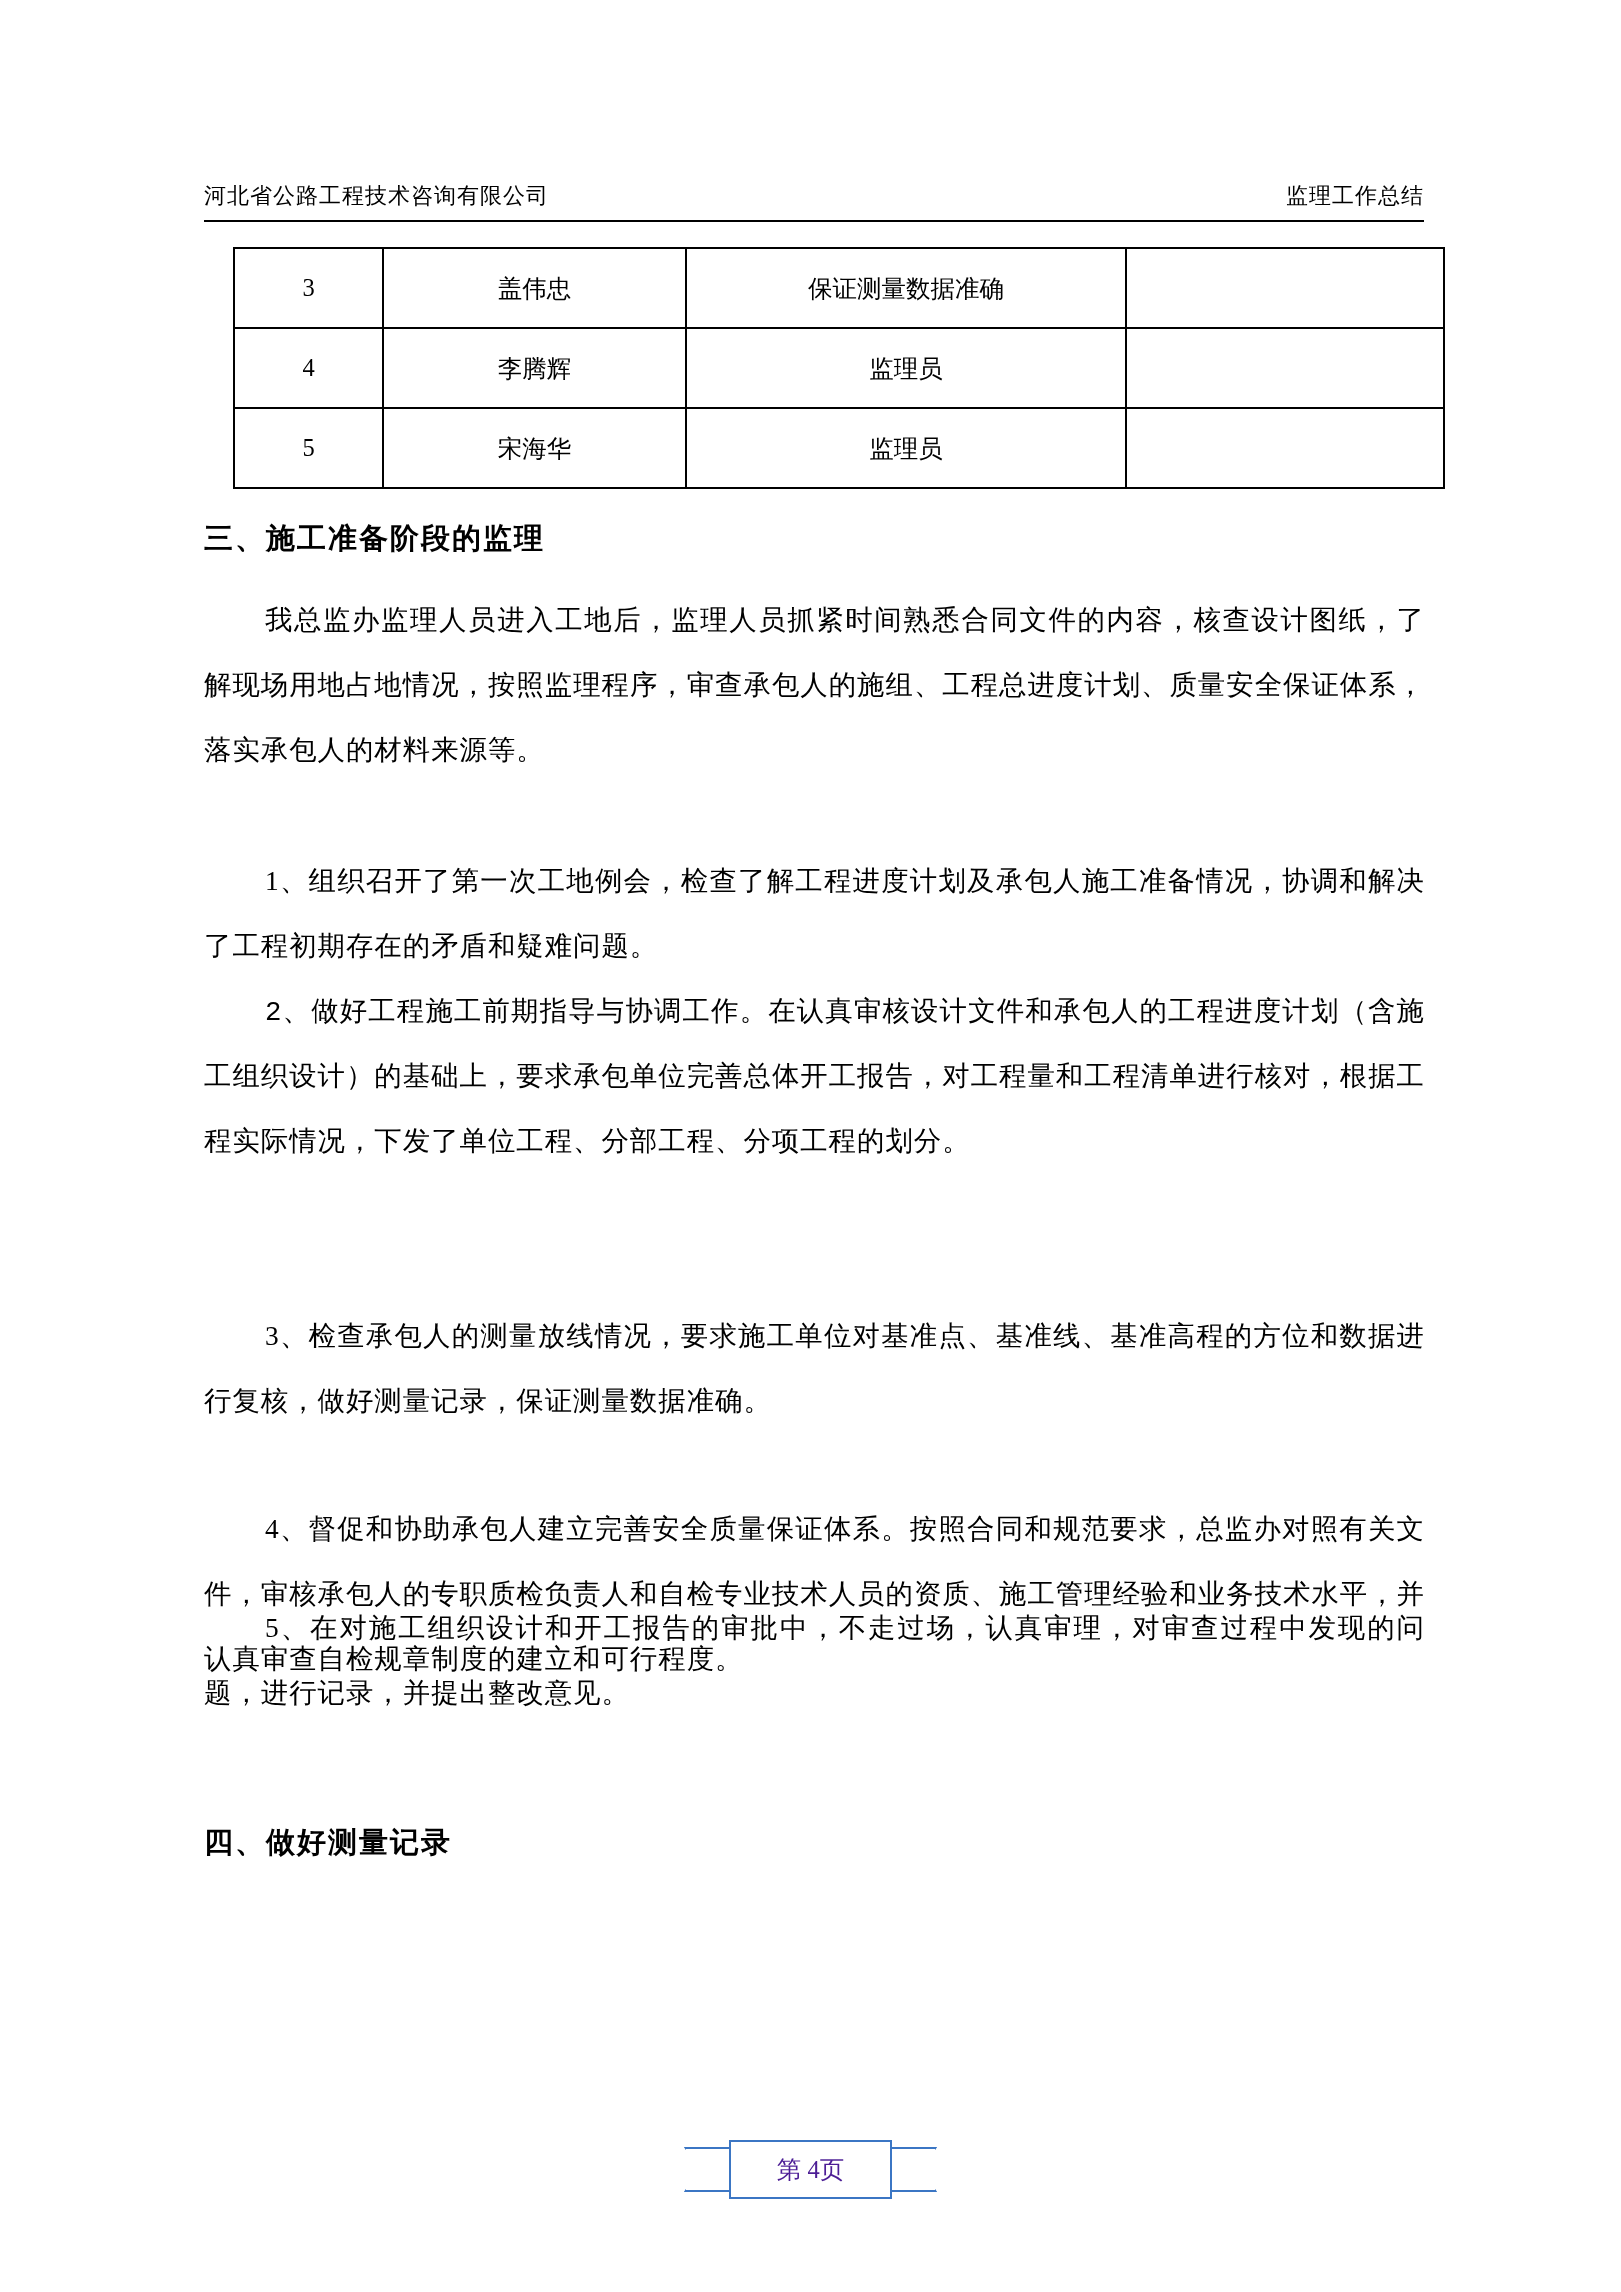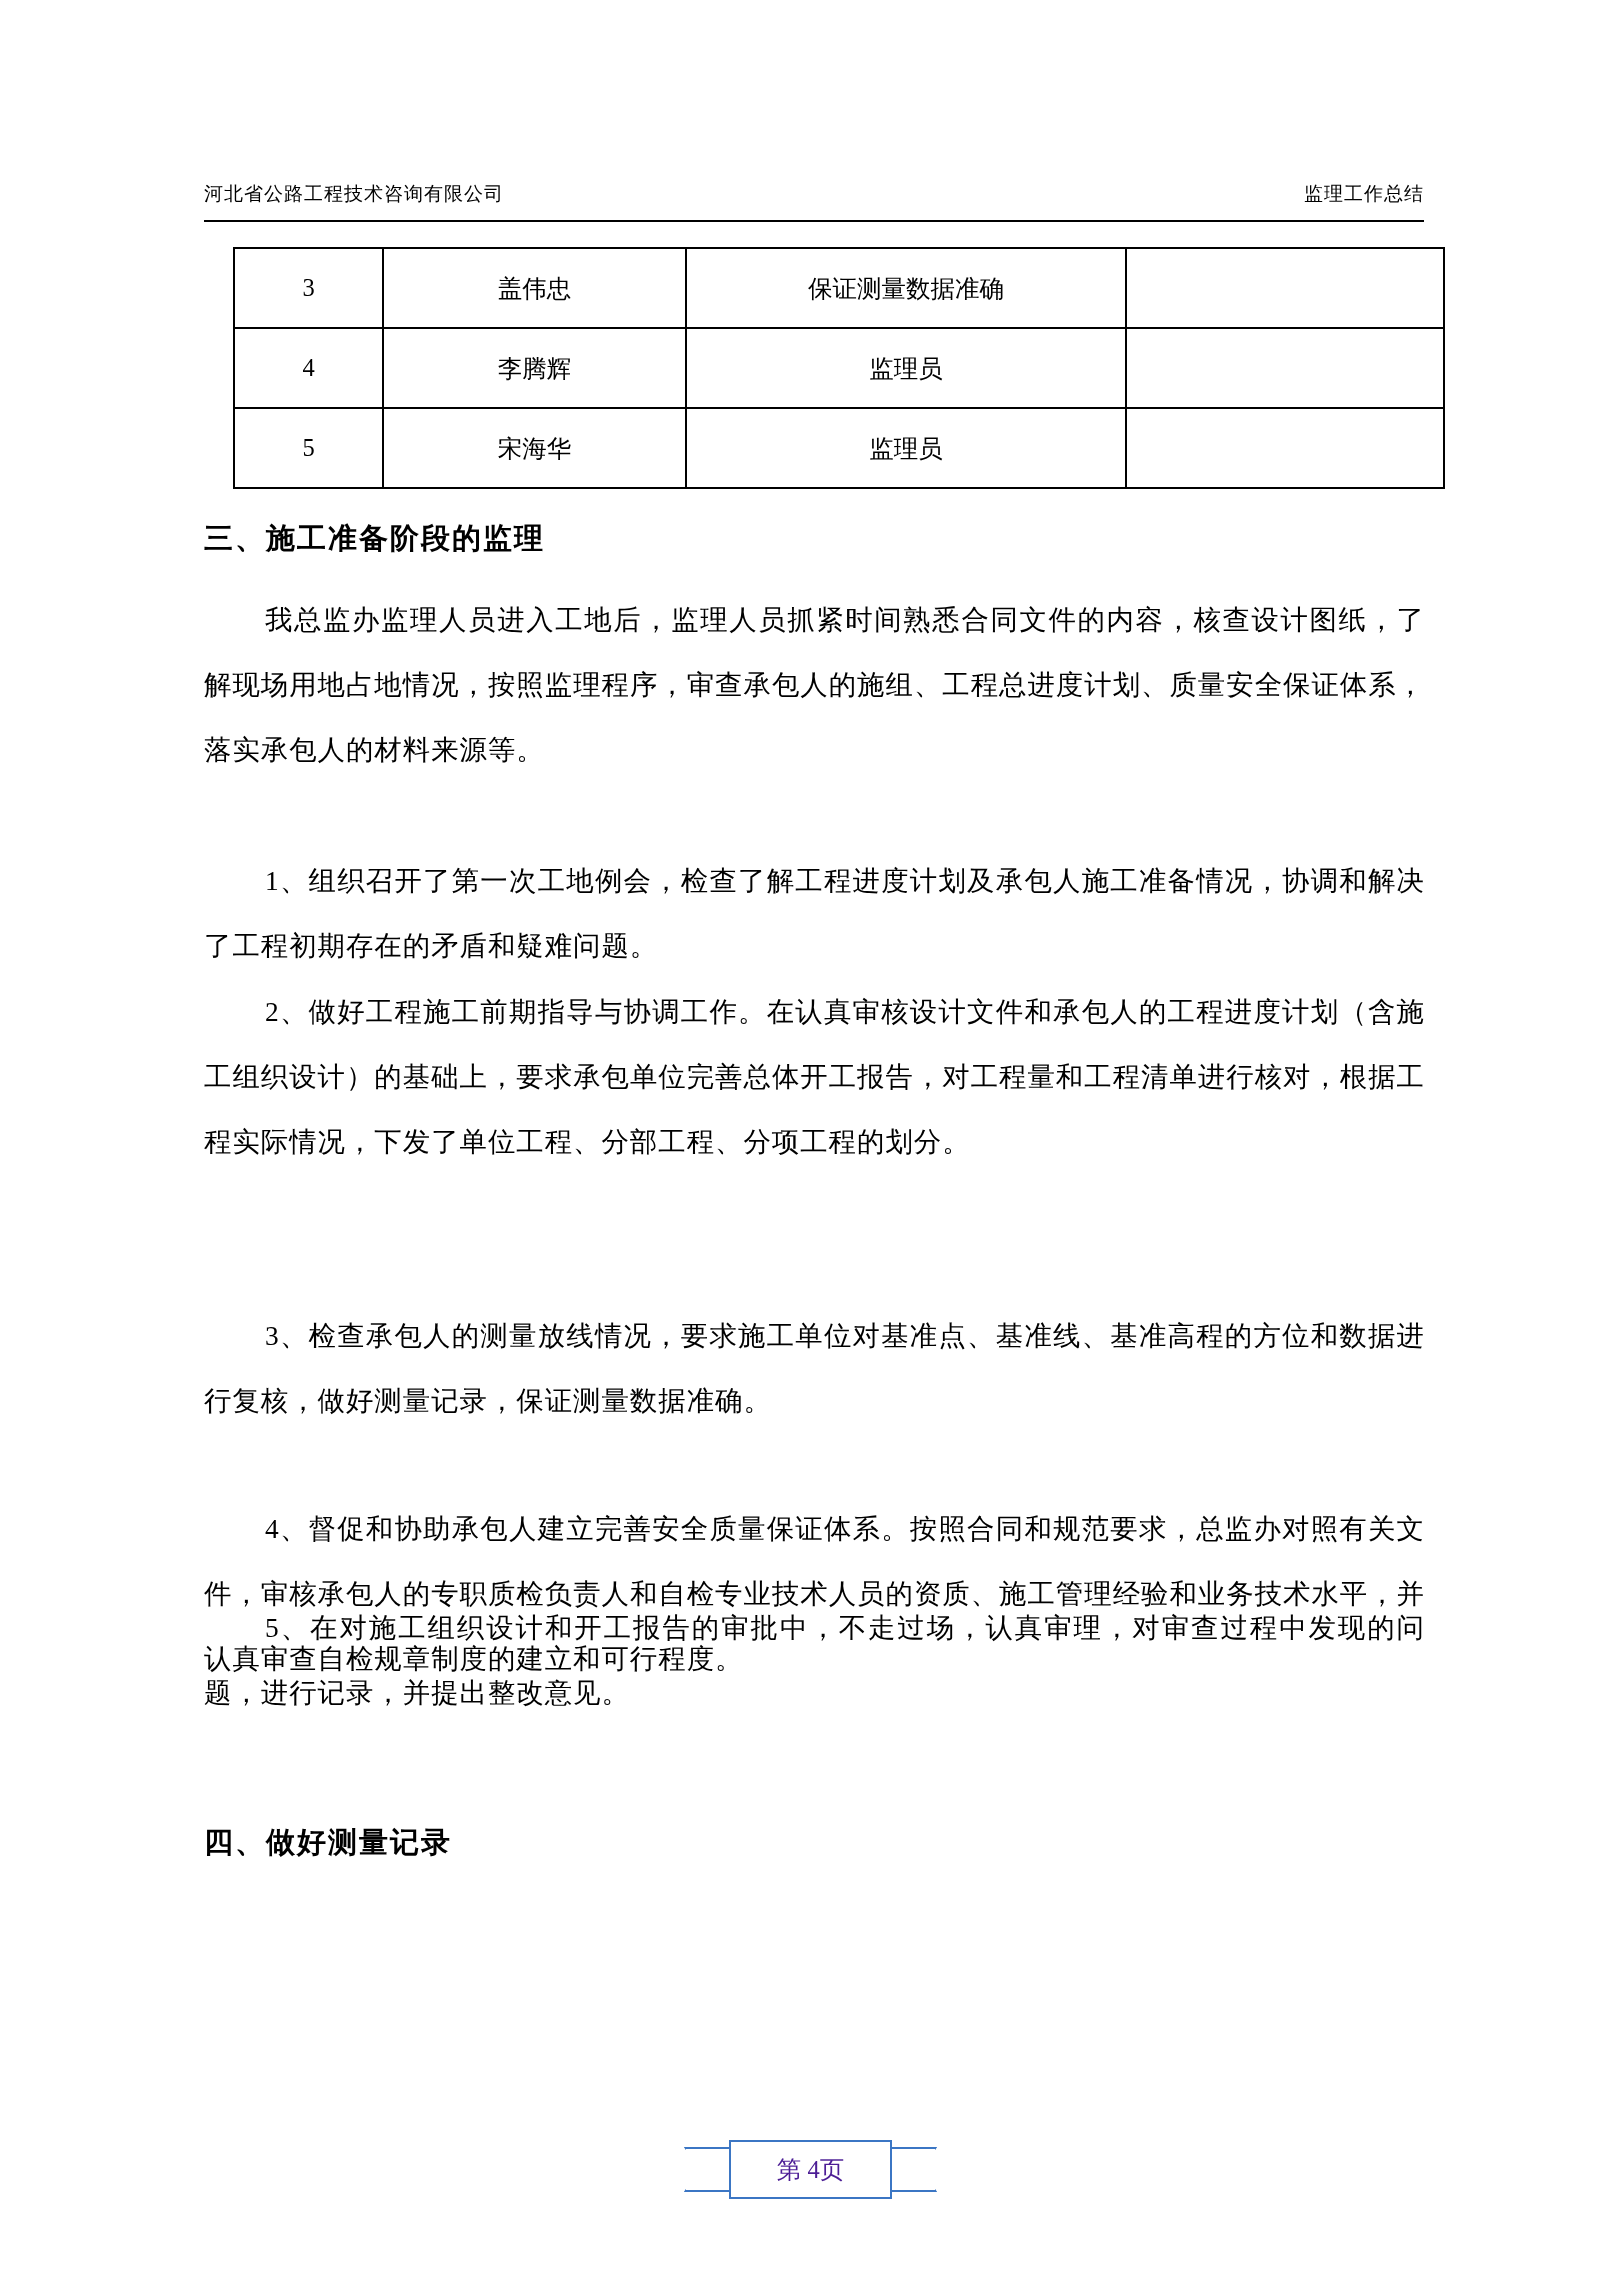--- a/index.html
+++ b/index.html
@@ -25,21 +25,21 @@
   }
   
   .header {
     position: absolute;
     left: 204px;
     top: 181px;
     width: 1220px;
     display: flex;
     justify-content: space-between;
     align-items: flex-end;
-    font-size: 19px;
+    font-size: 22px;
     letter-spacing: 1px;
   }
   .header-left, .header-right {
     font-family: "Liberation Serif", "DejaVu Serif", serif;
     font-weight: 500;
     white-space: nowrap;
   }
   .header-rule {
     position: absolute;
     left: 204px;
@@ -89,21 +89,21 @@
     font-size: 27.4px;
     line-height: 65px;
     text-align: justify;
     text-justify: inter-ideograph;
     text-indent: 61px;
     letter-spacing: 1px;
   }
   #heading-3 { top: 519px; }
   #para-intro { top: 588px; }
   #para-1 { top: 849px; }
-  #para-2 { top: 980px; }
+  #para-2 { top: 980px; font-family: Liberation Mono, monospace; }
   #para-3 { top: 1304px; }
   #para-4 { top: 1497px; }
   #para-5 { top: 1596px; font-family: Liberation Serif, serif; }
   #heading-4 { top: 1823px; }
 
   
   .footer {
     position: absolute;
     left: 0;
     top: 2135px;

